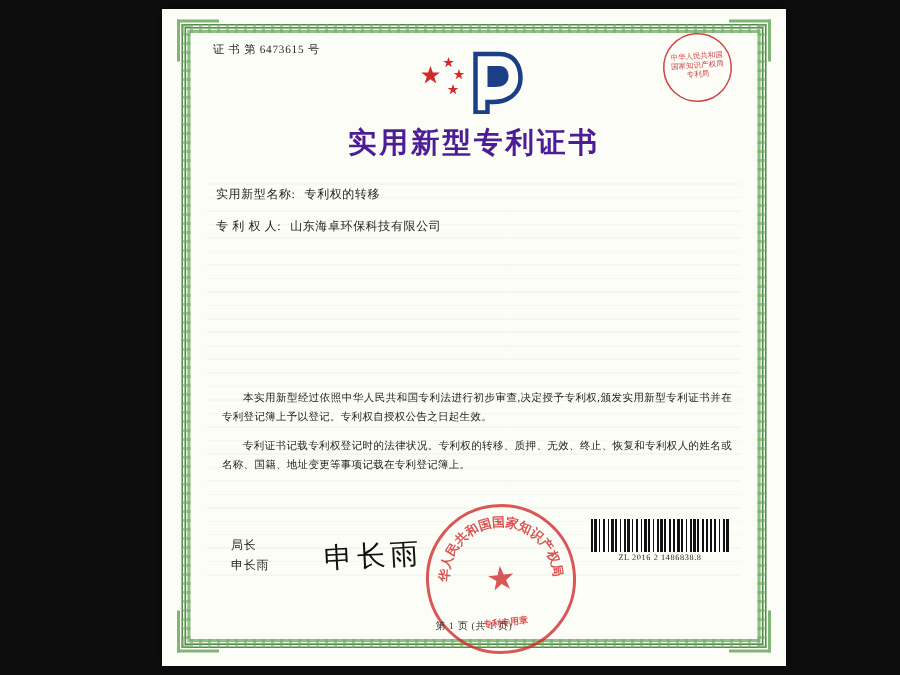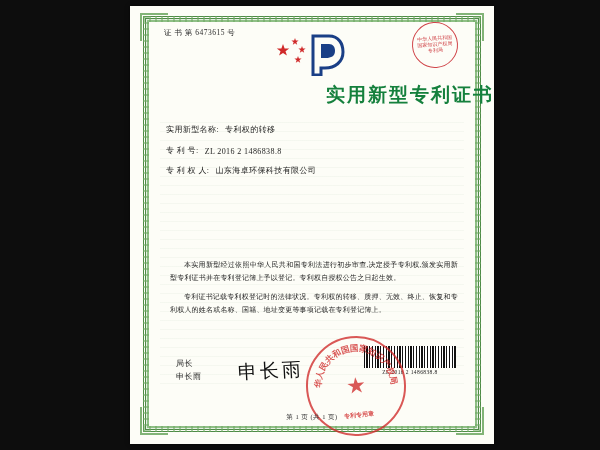--- a/index.html
+++ b/index.html
@@ -19,23 +19,23 @@
   }
   
   .board {
     position: absolute;
     left: 0; top: 0; right: 0; bottom: 0;
     background: #0d0d0d;
   }
   
   .sheet {
     position: absolute;
-    left: 130px;
+    left: 108px;
     top: 6px;
-    width: 364px;
+    width: 416px;
     height: 438px;
     background: #fdfdf7;
     box-shadow: 0 0 4px rgba(0,0,0,0.6);
   }
   .sheet-inner {
     position: absolute;
     left: 0; top: 0; right: 0; bottom: 0;
     overflow: hidden;
   }
   
@@ -111,25 +111,25 @@
     top: 26px;
     transform: translateX(-50%);
     width: 86px;
     height: 44px;
   }
   .title {
     position: absolute;
     left: 0;
     right: 0;
     top: 76px;
-    text-align: right;
+    text-align: center;
     font-size: 19px;
     font-weight: bold;
     letter-spacing: 2px;
-    color: #15803d;
+    color: #4c1d95;
     font-family: "DejaVu Serif", serif;
   }
 
   
   .fields {
     position: absolute;
     left: 36px;
     right: 34px;
     top: 118px;
   }
@@ -301,24 +301,20 @@
           </g>
         </svg>
       </div>
 
       <div class="title">实用新型专利证书</div>
 
       <div class="fields">
         <div class="field-row">
           <span class="field-label">实用新型名称:</span>
           <span class="field-value">专利权的转移</span>
-        </div>
-        <div class="field-row">
-          <span class="field-label">专 利 号:</span>
-          <span class="field-value">ZL 2016 2 1486838.8</span>
         </div>
         <div class="field-row">
           <span class="field-label">专 利 权 人:</span>
           <span class="field-value">山东海卓环保科技有限公司</span>
         </div>
       </div>
 
       <div class="body-text">
         <p>本实用新型经过依照中华人民共和国专利法进行初步审查,决定授予专利权,颁发实用新型专利证书并在专利登记簿上予以登记。专利权自授权公告之日起生效。</p>
         <p>专利证书记载专利权登记时的法律状况。专利权的转移、质押、无效、终止、恢复和专利权人的姓名或名称、国籍、地址变更等事项记载在专利登记簿上。</p>

